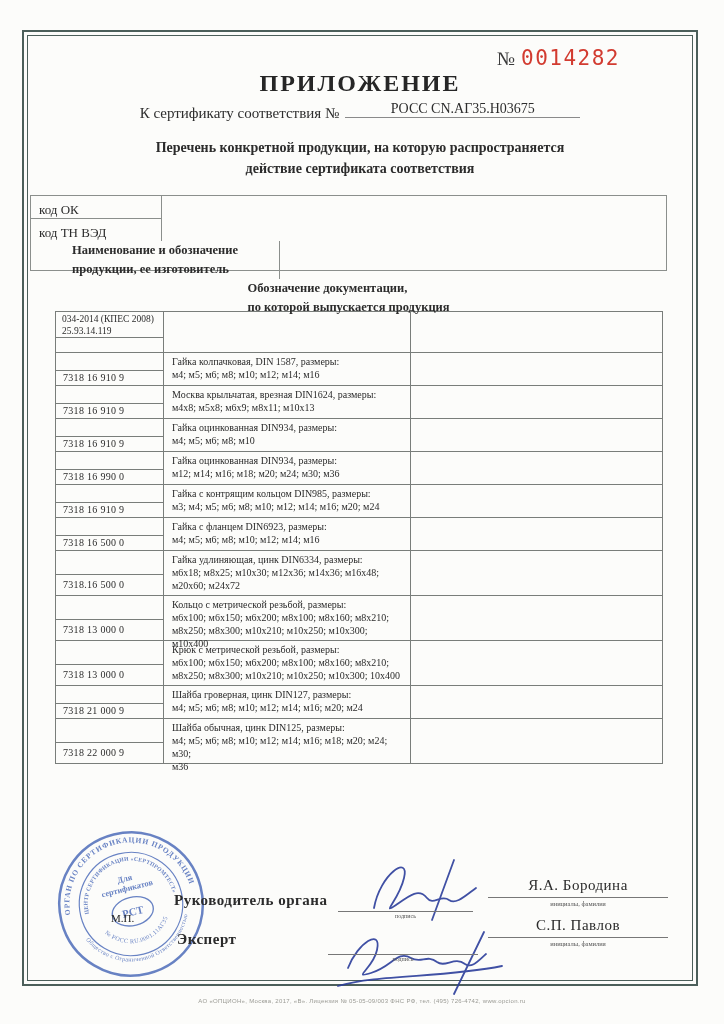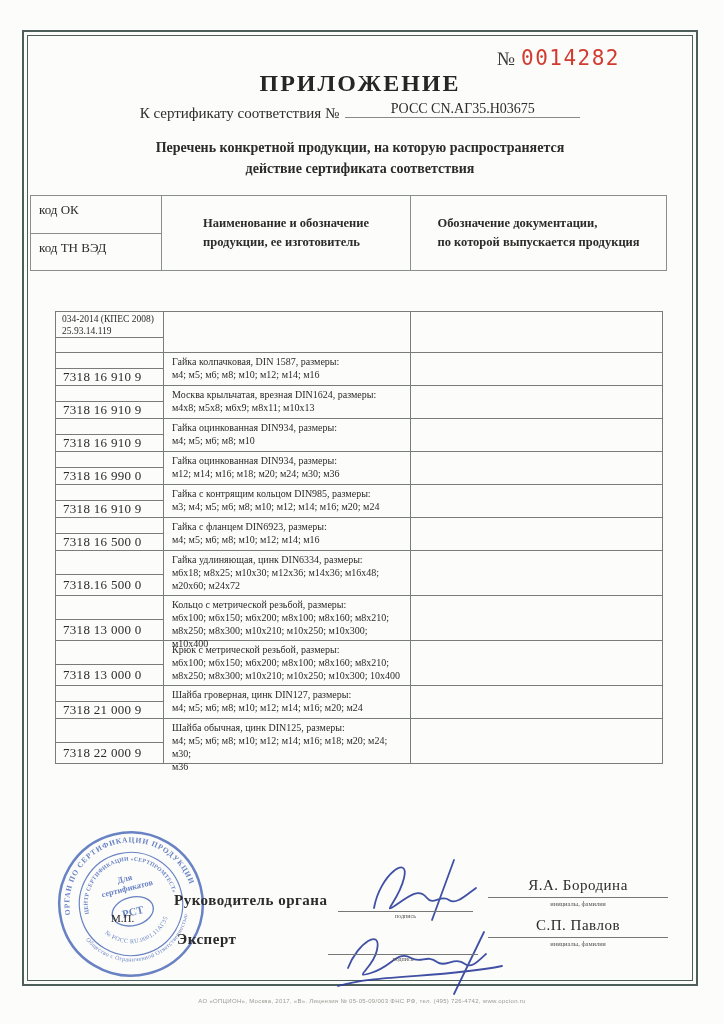--- a/index.html
+++ b/index.html
@@ -53,21 +53,21 @@
     text-align:center;font-size:14px;position:relative;top:-5px;margin-left:6px;
   }
   .subtitle{
     margin-top:14px;text-align:center;font-size:14px;font-weight:bold;
     line-height:21px;white-space:pre-line;color:#2b2b2b;
   }
   
   .htable{
     margin:16px 0 0 2px;width:637px;height:76px;
     display:flex;border:1px solid #8b8f8c;box-sizing:border-box;
-    font-size:13px;color:#2b2b2b;
+    font-size:13px;color:#2b2b2b;flex-direction:column;
   }
   .htable .hcol1{width:130px;border-right:1px solid #8b8f8c;display:flex;flex-direction:column;}
   .htable .hcol1 > div{flex:1;padding:6px 0 0 8px;box-sizing:border-box;}
   .htable .hcol1 > div:first-child{border-bottom:1px solid #8b8f8c;}
   .htable .hcol2{width:248px;border-right:1px solid #8b8f8c;}
   .htable .hcol3{flex:1;}
   .htable .hcol2,.htable .hcol3{
     display:flex;align-items:center;justify-content:center;
     text-align:left;white-space:pre-line;line-height:19px;font-weight:bold;
     font-size:12.5px;
@@ -77,21 +77,21 @@
     margin:40px 0 0 27px;width:608px;
     border:1px solid #797d7a;box-sizing:border-box;
     color:#2b2b2b;
   }
   .brow{display:flex;border-bottom:1px solid #797d7a;}
   .brow:last-child{border-bottom:none;}
   .h0{height:40px;} .h2{height:32px;} .h3{height:44px;}
   .bc1{width:108px;border-right:1px solid #797d7a;display:flex;flex-direction:column;box-sizing:border-box;}
   .bc1top{flex:1;border-bottom:1px solid #797d7a;font-size:9.5px;line-height:11.5px;
     padding:2px 2px 0 6px;white-space:pre-line;}
-  .bc1bot{flex:1;display:flex;align-items:center;padding-left:7px;font-size:13px;letter-spacing:0.3px;}
+  .bc1bot{flex:1;display:flex;align-items:center;padding-left:7px;font-size:10px;letter-spacing:0.3px;}
   .h0 .bc1top{flex:1.7;}
   .bc2{width:247px;border-right:1px solid #797d7a;box-sizing:border-box;
     font-size:10px;line-height:13px;padding:2px 4px 0 8px;white-space:pre-line;}
   .bc3{flex:1;}
   
   .stamp{position:absolute;left:28px;top:793px;width:150px;height:150px;}
   .mp-label{position:absolute;left:83px;top:876px;font-size:11px;color:#222;}
   .role{position:absolute;font-size:15px;font-weight:bold;color:#2b2b2b;letter-spacing:0.5px;}
   .role1{left:146px;top:856px;}
   .role2{left:149px;top:895px;}

